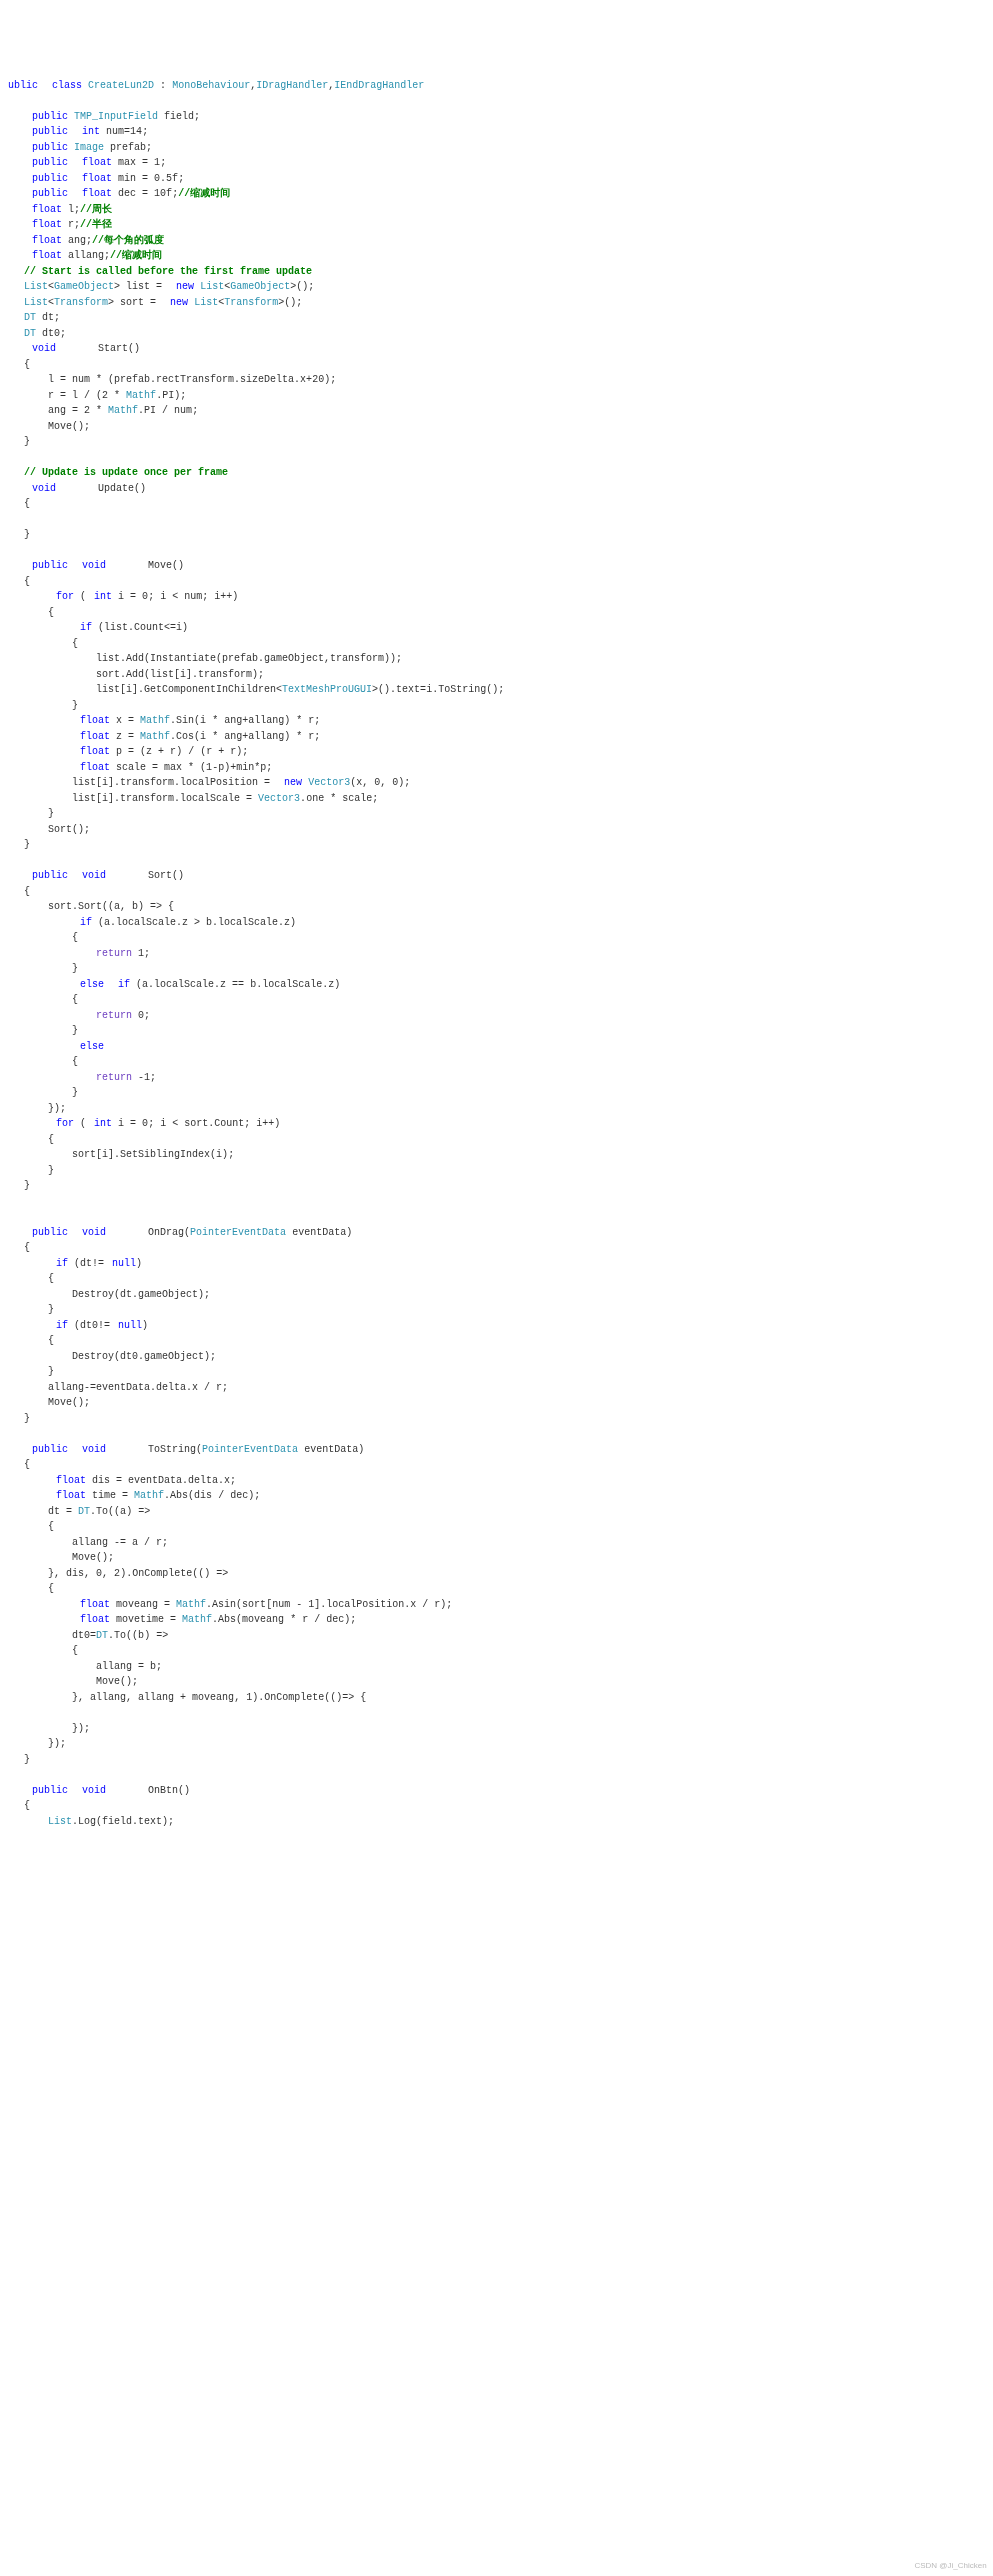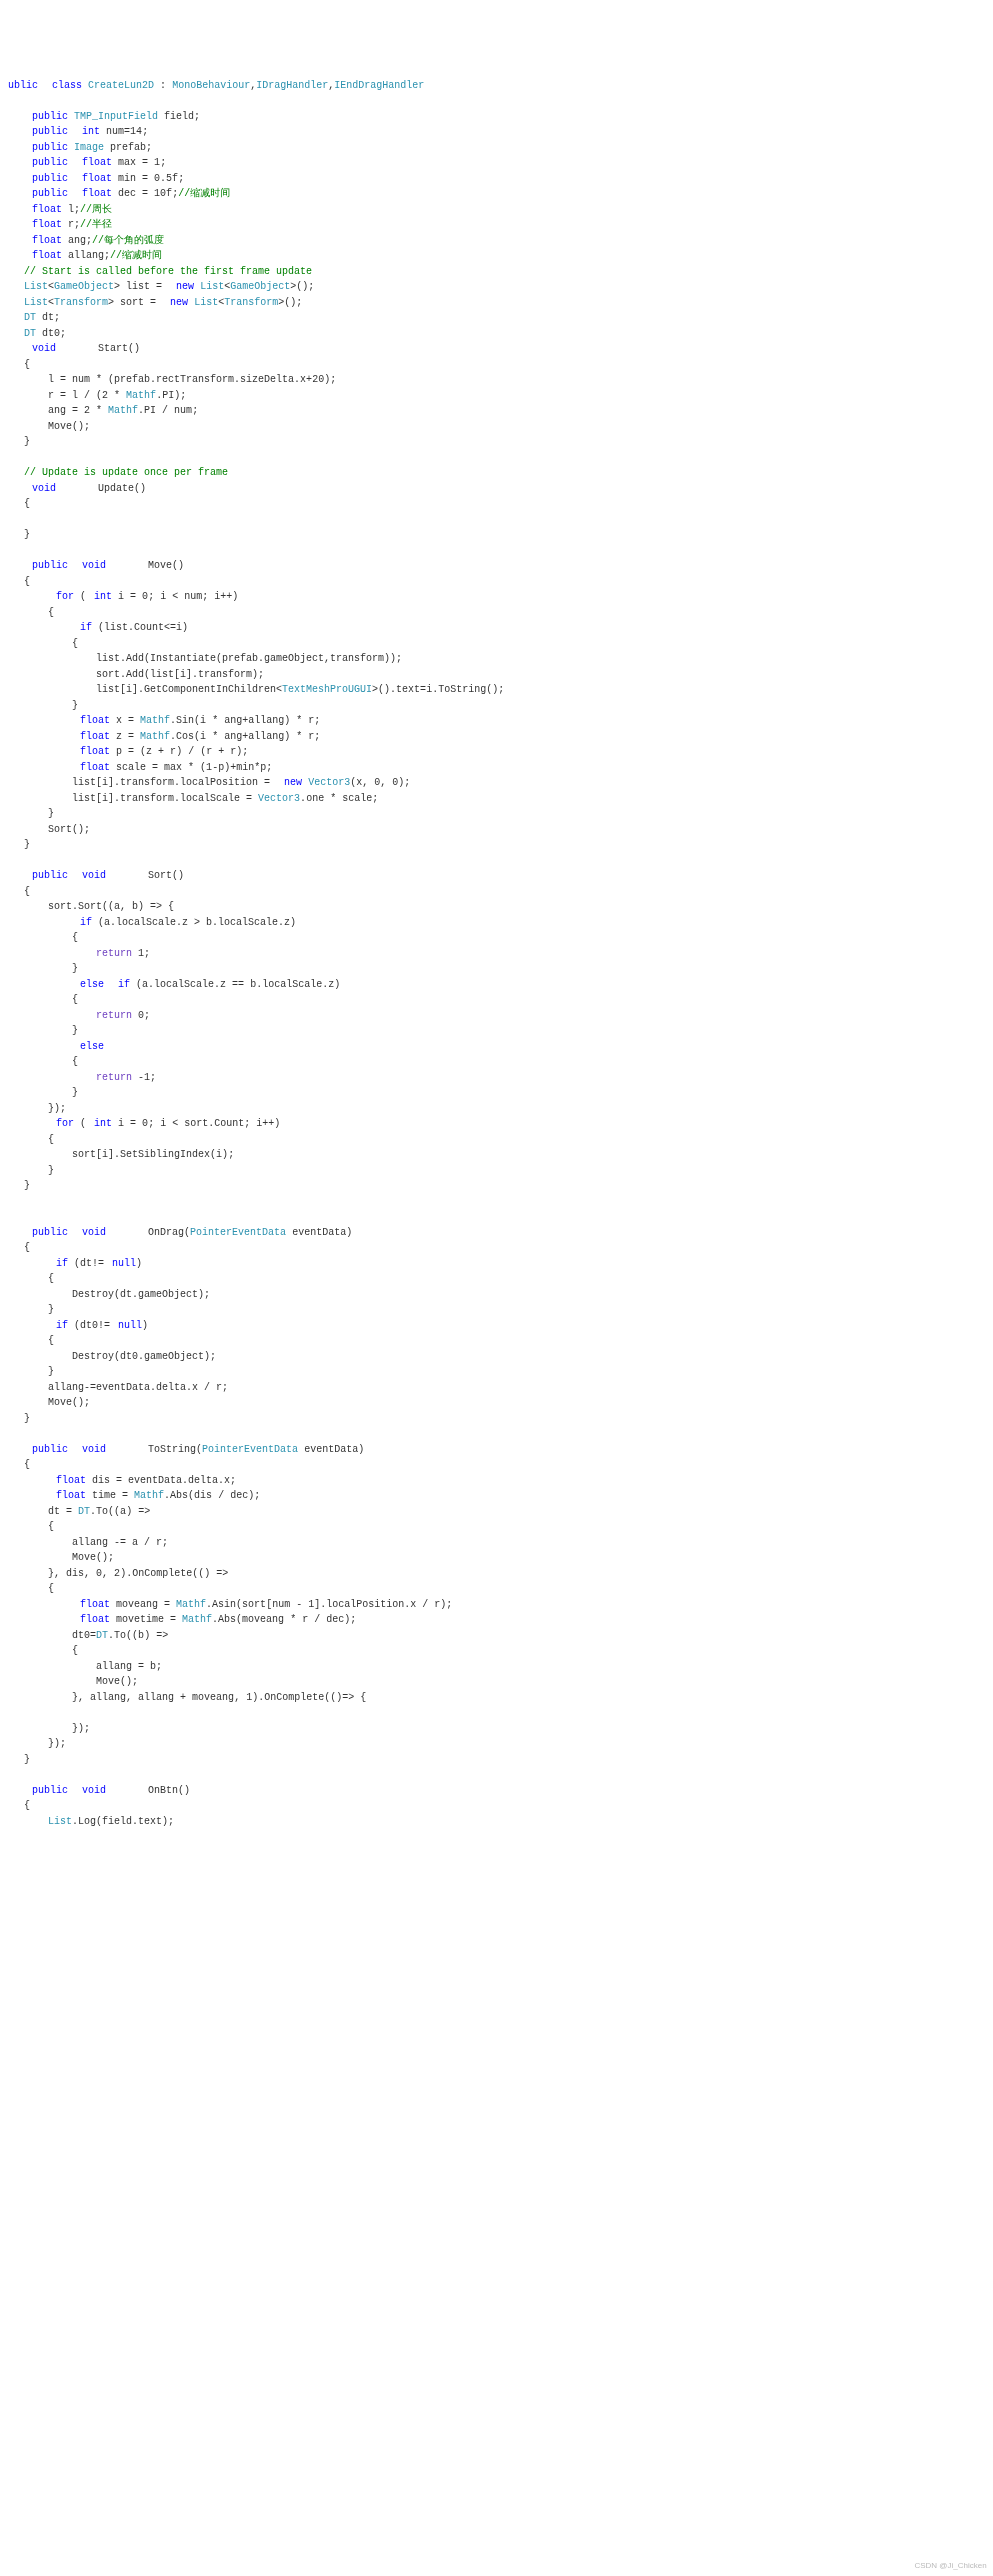--- a/index.html
+++ b/index.html
@@ -11,21 +11,21 @@
   line-height: 1.55;
   color: #333;
   white-space: pre;
 }
 .code-root {
   padding: 0 0 16px 0;
 }
 .line { white-space: pre; }
 .kw   { color: #0000ff; padding-left: 8px; }
 .type { color: #2b91af; }
-.cmt  { color: #008000; }
+.cmt  { color: #008000; font-weight: bold; }
 .mfun { color: #333; margin-left: 36px; }
 .purple { color: #6f42c1; text-align: right; }
 .watermark {
   position: fixed;
   right: 6.4px;
   bottom: 3.2px;
   font-family: Arial, sans-serif;
   font-size: 8px;
   color: #bbb;
   white-space: nowrap;

